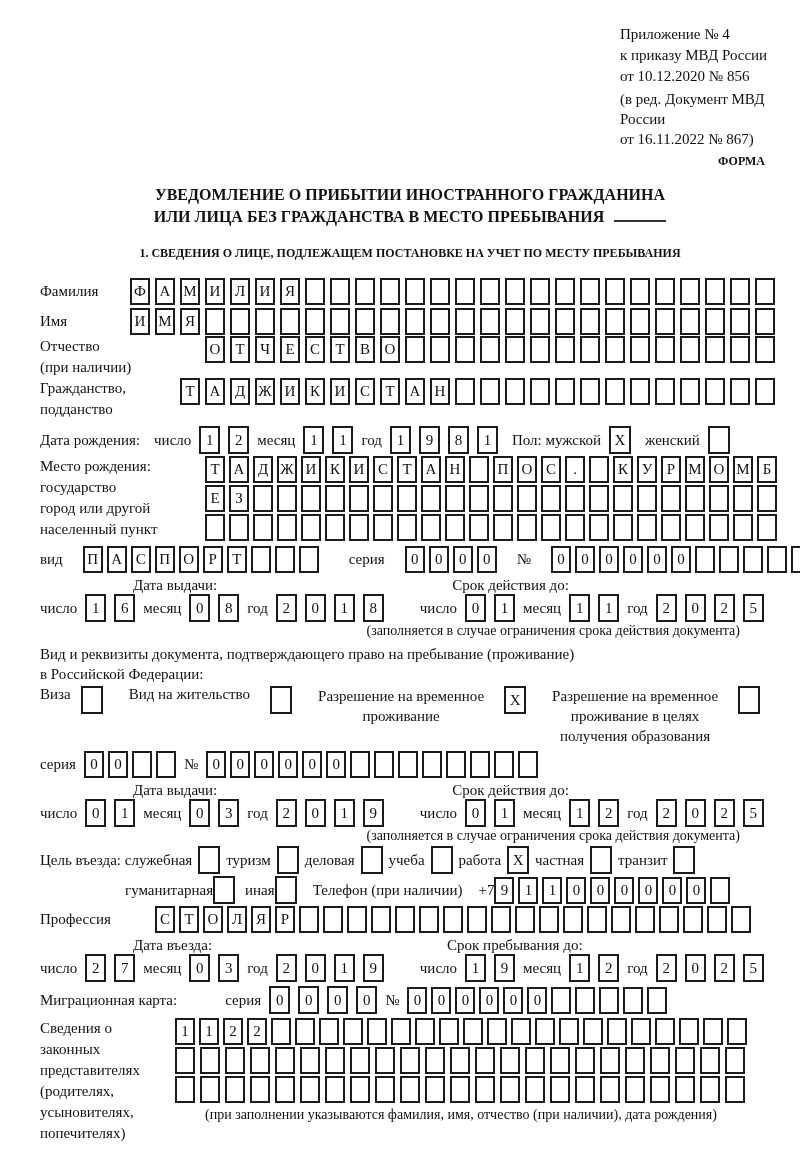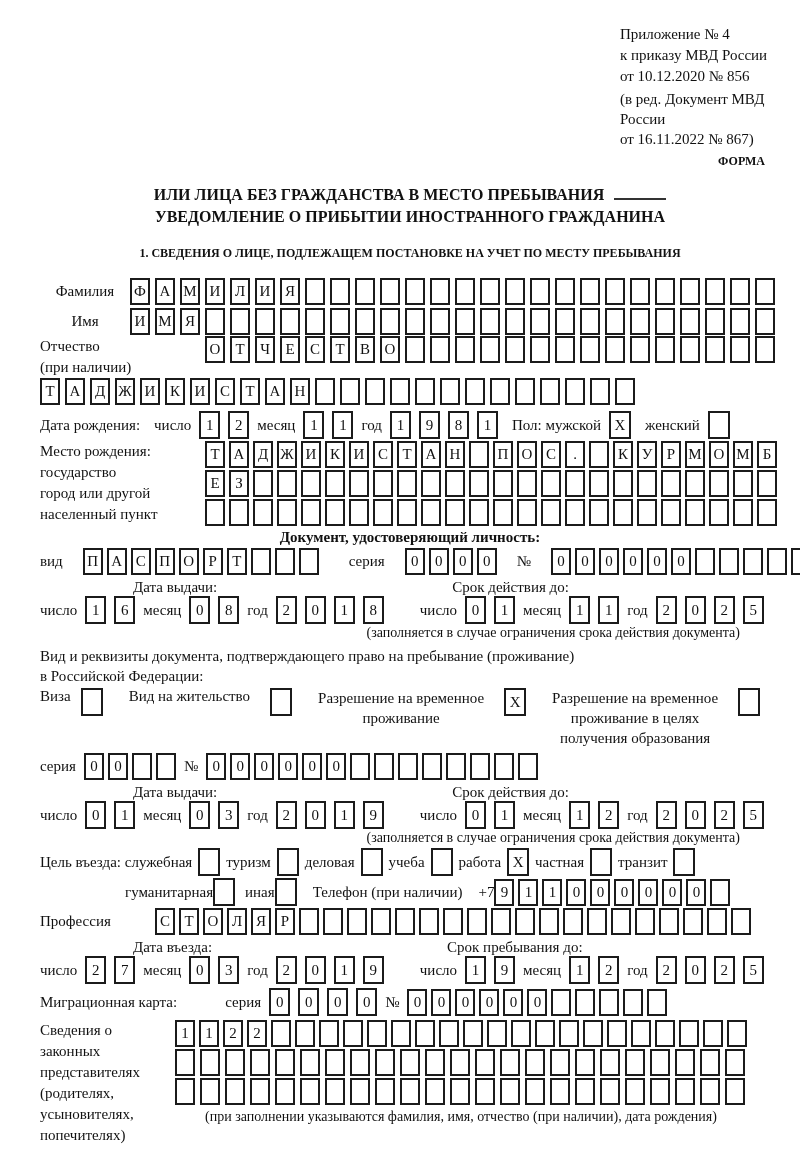--- a/index.html
+++ b/index.html
@@ -12,21 +12,21 @@
   .appendix { margin-left:580px; line-height:21px; }
   .amendment { margin-top:2px; line-height:20px; }
   .form-label { margin-top:5px; text-align:right; padding-right:15px; font-weight:bold; font-size:12px; }
   .title { margin-top:15px; text-align:center; font-weight:bold; font-size:16px; line-height:22px; }
   .blank-line { display:inline-block; width:52px; border-bottom:2px solid #333; height:13px; margin-left:10px; }
   .section-heading { margin-top:17px; text-align:center; font-weight:bold; font-size:12px; line-height:16px; }
 
   .row { display:flex; align-items:center; }
   .align-top { align-items:flex-start; }
   .flabel { flex:0 0 auto; line-height:21px; }
-  .w90 { width:90px;text-align:center; } .w115 { width:115px; } .w135 { width:135px; }
+  .w90 { width:90px; } .w115 { width:115px; } .w135 { width:135px; }
   .w140 { width:140px; } .w165 { width:165px; } .w60 { width:65px; }
   .t { white-space:nowrap; }
 
   .cells { display:flex; gap:5px; flex:0 0 auto; }
   .cells.tight { gap:4px; }
   .cell {
     flex:0 0 auto; width:20px; height:27px; box-sizing:border-box;
     border:2px solid #1b1b1b; display:flex; align-items:center; justify-content:center;
     font-size:15px; line-height:1; background:#fff;
   }
@@ -77,22 +77,22 @@
     <div>к приказу МВД России</div>
     <div>от 10.12.2020 № 856</div>
     <div class="amendment">
       <div>(в ред. Документ МВД России</div>
       <div>от 16.11.2022 № 867)</div>
     </div>
   </div>
   <div class="form-label">ФОРМА</div>
 
   <div class="title">
+    <div>УВЕДОМЛЕНИЕ О ПРИБЫТИИ ИНОСТРАННОГО ГРАЖДАНИНА</div>
     <div><span>ИЛИ ЛИЦА БЕЗ ГРАЖДАНСТВА В МЕСТО ПРЕБЫВАНИЯ</span><span class="blank-line"></span></div>
-    <div>УВЕДОМЛЕНИЕ О ПРИБЫТИИ ИНОСТРАННОГО ГРАЖДАНИНА</div>
   </div>
 
   <div class="section-heading">1. СВЕДЕНИЯ О ЛИЦЕ, ПОДЛЕЖАЩЕМ ПОСТАНОВКЕ НА УЧЕТ ПО МЕСТУ ПРЕБЫВАНИЯ</div>
 
   <div class="row row-surname">
     <div class="flabel w90">Фамилия</div>
     <div class="cells">
         <span class="cell">Ф</span>
         <span class="cell">А</span>
         <span class="cell">М</span>
@@ -180,20 +180,24 @@
         <span class="cell"></span>
         <span class="cell"></span>
         <span class="cell"></span>
         <span class="cell"></span>
         <span class="cell"></span>
         <span class="cell"></span>
       </div>
   </div>
 
   <div class="row align-top">
+    <div class="flabel w140">
+      <div>Гражданство,</div>
+      <div>подданство</div>
+    </div>
     <div class="cells">
         <span class="cell">Т</span>
         <span class="cell">А</span>
         <span class="cell">Д</span>
         <span class="cell">Ж</span>
         <span class="cell">И</span>
         <span class="cell">К</span>
         <span class="cell">И</span>
         <span class="cell">С</span>
         <span class="cell">Т</span>
@@ -322,21 +326,20 @@
           <span class="cell"></span>
           <span class="cell"></span>
           <span class="cell"></span>
           <span class="cell"></span>
           <span class="cell"></span>
           <span class="cell"></span>
         </div>
     </div>
   </div>
 
-  <div class="doc-heading">Документ, удостоверяющий личность:</div>
 
   <div class="row row-kind">
     <span class="t w60">вид</span>
     <span class="cells tight">
         <span class="cell">П</span>
         <span class="cell">А</span>
         <span class="cell">С</span>
         <span class="cell">П</span>
         <span class="cell">О</span>
         <span class="cell">Р</span>

